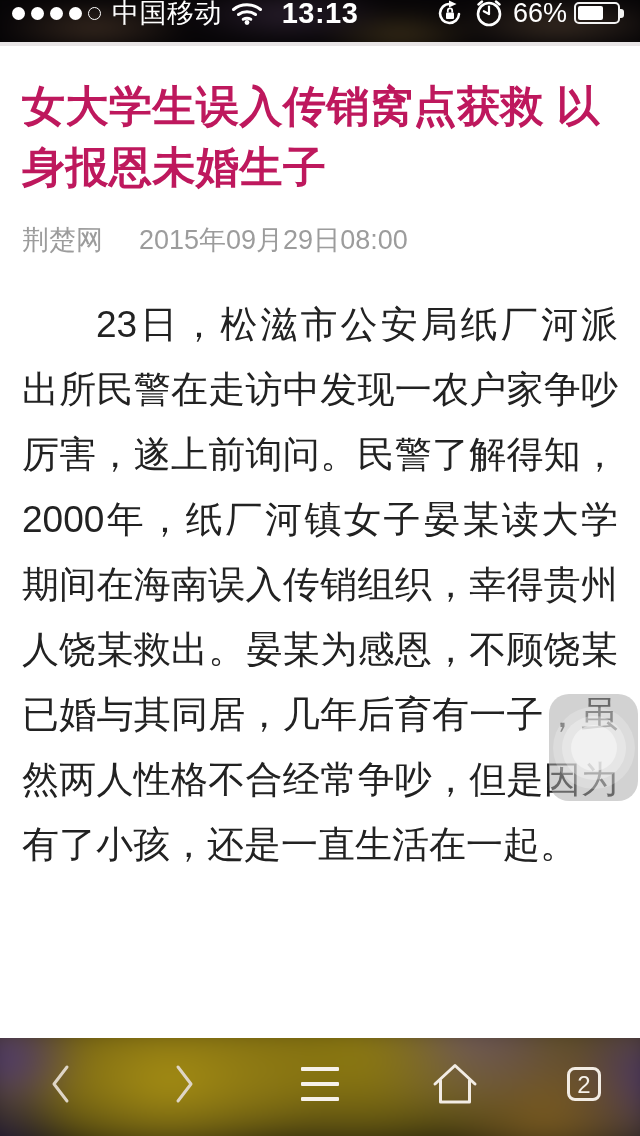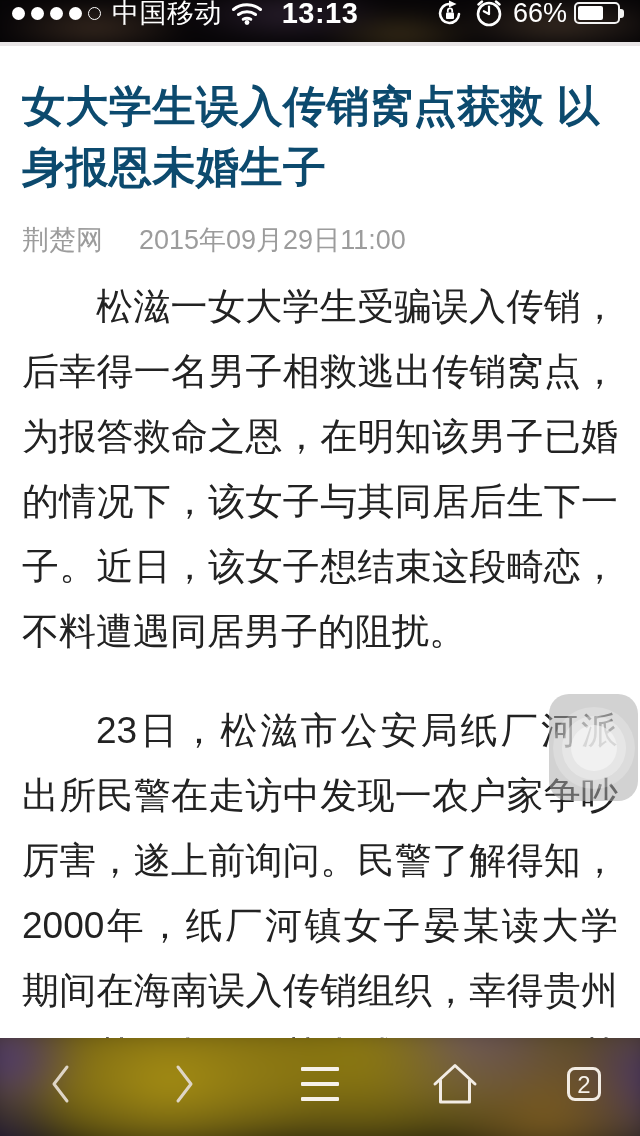--- a/index.html
+++ b/index.html
@@ -27,21 +27,21 @@
   .batt-pct{font-size:27px;margin:0 7px 0 9px;}
   .battery{position:relative;width:46px;height:22px;border:2px solid rgba(255,255,255,0.95);border-radius:5px;margin-right:6px;}
   .battery-fill{position:absolute;left:2px;top:2px;bottom:2px;width:25px;background:#fff;border-radius:2px;}
   .battery-nub{position:absolute;right:-6px;top:5px;width:4px;height:9px;background:rgba(255,255,255,0.95);border-radius:0 3px 3px 0;}
   .sicon{display:block;}
 
   
   .content{position:absolute;top:42px;left:0;width:640px;height:996px;background:#fff;overflow:hidden;}
   .top-strip{height:4px;width:100%;background:#e8e5e6;}
   .article{padding:0 22px;}
-  .article-title{margin:30px 0 0 0;font-size:43px;line-height:61px;font-weight:700;color:#0c4a6e;letter-spacing:0.5px;}
+  .article-title{margin:30px 0 0 0;font-size:43px;line-height:61px;font-weight:700;color:#be185d;letter-spacing:0.5px;}
   .meta{margin-top:24px;font-size:27px;color:#9c9c9c;}
   .meta .source{margin-right:36px;}
   .article p{margin:34px 0 0 0;font-size:37px;line-height:65px;color:#222;text-align:justify;text-indent:2em;}
   .article p.first{margin-top:16px;}
 
   
   .assistive{position:absolute;top:694px;left:549px;width:89px;height:107px;border-radius:20px;
     background:rgba(168,168,168,0.52);display:flex;align-items:center;justify-content:center;z-index:5;}
   .at-c1{width:82px;height:82px;border-radius:50%;background:rgba(255,255,255,0.22);display:flex;align-items:center;justify-content:center;}
   .at-c2{width:64px;height:64px;border-radius:50%;background:rgba(255,255,255,0.30);display:flex;align-items:center;justify-content:center;}
@@ -112,23 +112,22 @@
         </span>
       </span>
     </div>
   </div>
 
   <div class="content">
     <div class="top-strip"></div>
     <div class="article">
       <h1 class="article-title">女大学生误入传销窝点获救 以身报恩未婚生子</h1>
       <div class="meta">
-        <span class="source">荆楚网</span><span class="date">2015年09月29日11:00</span>
+        <span class="source">荆楚网</span><span class="date">2015年09月29日08:00</span>
       </div>
-      <p class="first">松滋一女大学生受骗误入传销，后幸得一名男子相救逃出传销窝点，为报答救命之恩，在明知该男子已婚的情况下，该女子与其同居后生下一子。近日，该女子想结束这段畸恋，不料遭遇同居男子的阻扰。</p>
       <p>23日，松滋市公安局纸厂河派出所民警在走访中发现一农户家争吵厉害，遂上前询问。民警了解得知，2000年，纸厂河镇女子晏某读大学期间在海南误入传销组织，幸得贵州人饶某救出。晏某为感恩，不顾饶某已婚与其同居，几年后育有一子，虽然两人性格不合经常争吵，但是因为有了小孩，还是一直生活在一起。</p>
     </div>
   </div>
 
   <div class="assistive">
     <div class="at-c1">
       <div class="at-c2">
         <div class="at-c3"></div>
       </div>
     </div>

